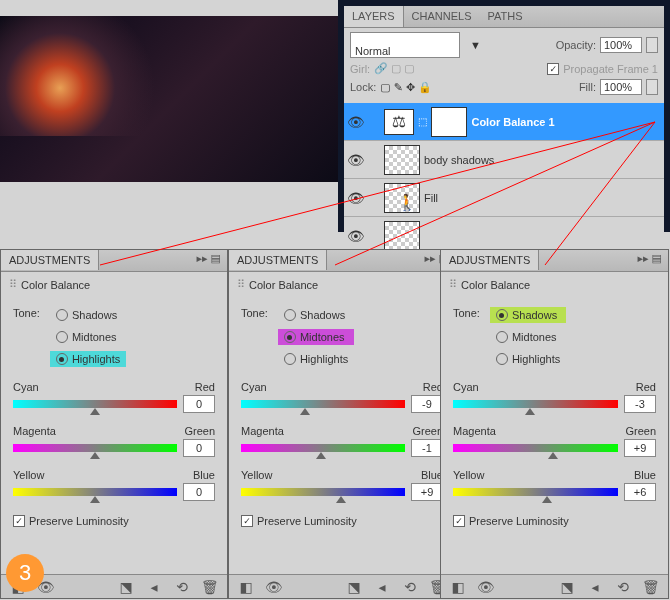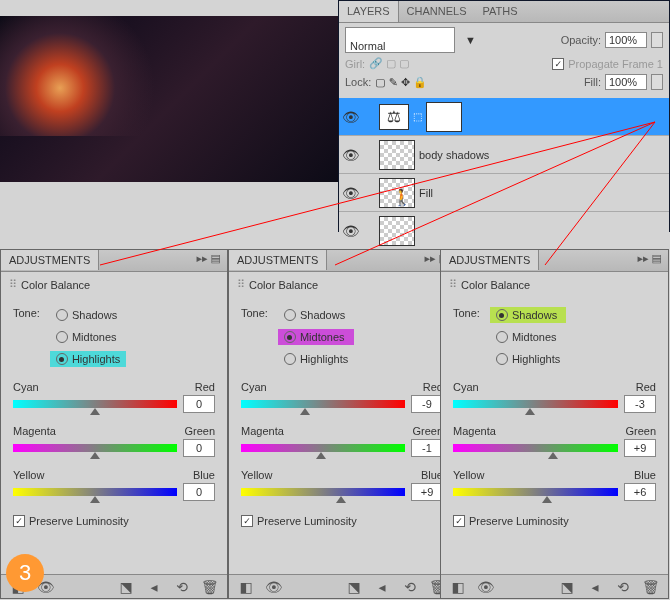--- a/index.html
+++ b/index.html
@@ -1,20 +1,20 @@
 <!DOCTYPE html>
 <html><head>
 <meta charset="utf-8">
 <style>
 *{margin:0;padding:0;box-sizing:border-box;font-family:Tahoma,Arial,sans-serif;font-size:11px;color:#333}
 body{width:670px;height:600px;background:#d4d4d4;position:relative;overflow:hidden}
 .canvas{position:absolute;left:0;top:16px;width:356px;height:166px;background:linear-gradient(135deg,#0a0a15 0%,#1a1020 25%,#2e1a2a 50%,#0a0a15 100%);overflow:hidden}
 .canvas::before{content:"";position:absolute;left:0;top:0;width:200px;height:120px;background:radial-gradient(circle at 30% 60%,#e8a055 0%,#c04020 15%,#3a2030 35%,transparent 60%)}
 .watermark{position:absolute;left:170px;top:200px;color:rgba(150,150,160,0.3);font-size:14px}
-.layers-panel{position:absolute;right:0;top:0;width:332px;height:232px;background:#d4d4d4;border:1px solid #0f172a}
+.layers-panel{position:absolute;right:0;top:0;width:332px;height:232px;background:#d4d4d4;border:6px solid #0f172a}
 .panel-tabs{display:flex;background:linear-gradient(#c8c8c8,#b8b8b8);height:22px;border-bottom:1px solid #888}
 .tab{padding:4px 8px;color:#555;cursor:pointer}
 .tab.active{background:#d4d4d4;border-right:1px solid #888}
 .layer-controls{padding:4px 6px;background:#d4d4d4}
 .ctrl-row{display:flex;align-items:center;gap:4px;margin-bottom:4px}
 .select{background:#fff;border:1px solid #888;padding:12px 4px;width:110px;height:18px}
 .lbl{color:#555}
 .lbl.dim{color:#999}
 .input-num{background:#fff;border:1px solid #888;width:42px;padding:1px 3px;text-align:left}
 .spin{width:12px;height:16px;background:#ddd;border:1px solid #888;display:inline-block}
@@ -98,20 +98,21 @@
       <span class="spin"></span>
     </div>
   </div>
   <div class="layer-list">
     <div class="layer-row sel">
       <span class="eye">👁</span>
       <span style="width:10px"></span>
       <span class="adj-icon">⚖</span>
       <span class="link">⬚</span>
       <span class="thumb mask"></span>
+      <span class="layer-name">Color Balance 1</span>
     </div>
     <div class="layer-row">
       <span class="eye">👁</span>
       <span style="width:10px"></span>
       <span class="thumb checker"></span>
       <span class="layer-name">body shadows</span>
     </div>
     <div class="layer-row">
       <span class="eye">👁</span>
       <span style="width:10px"></span>

